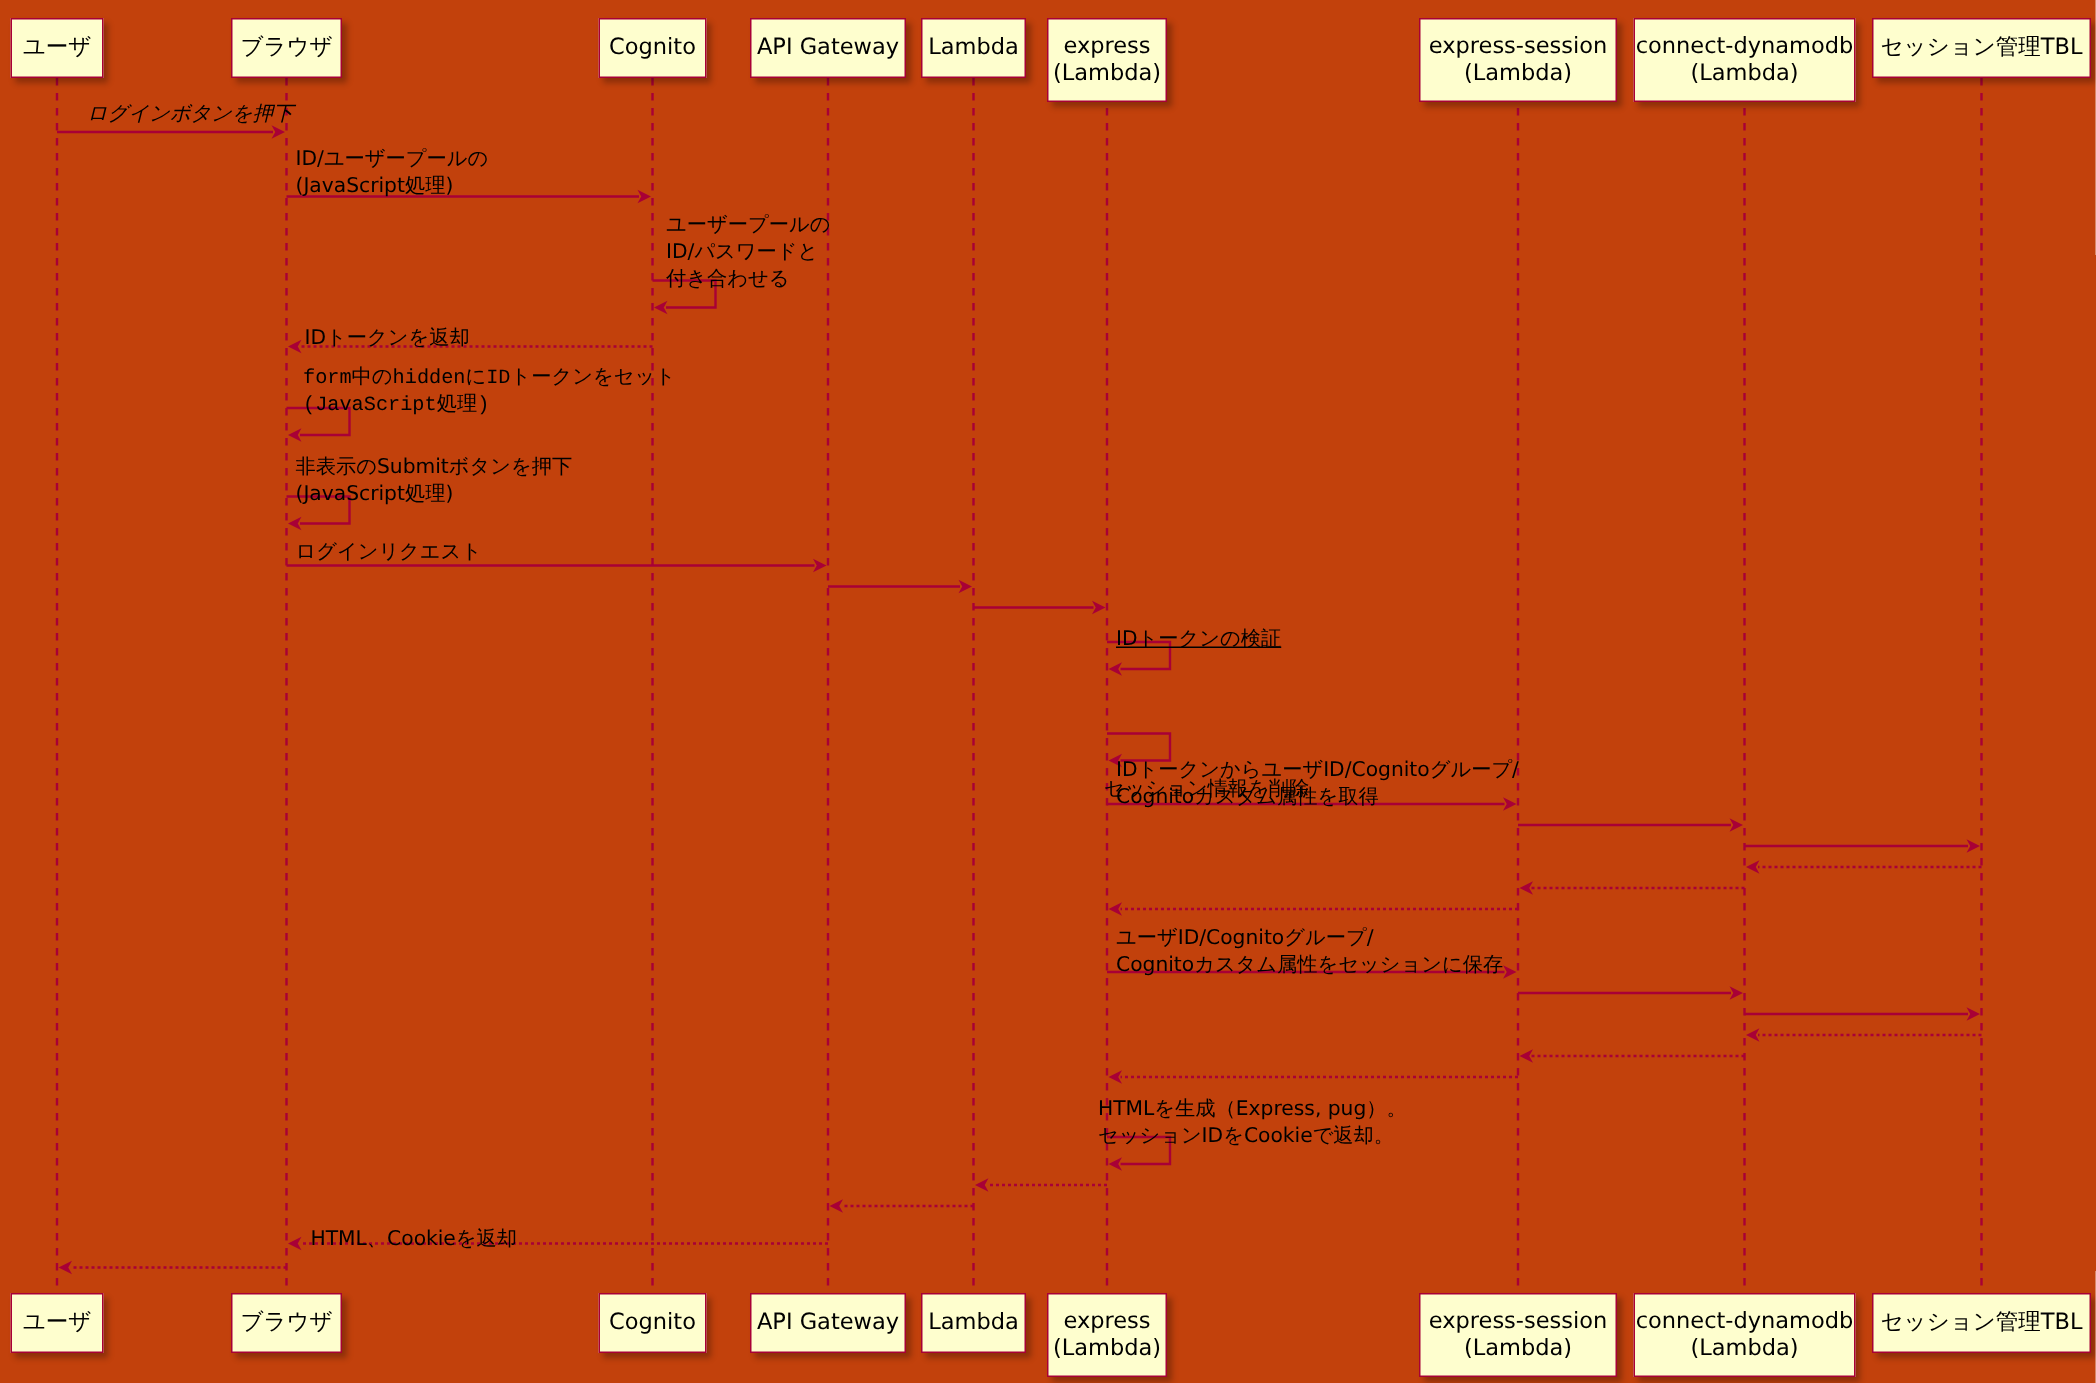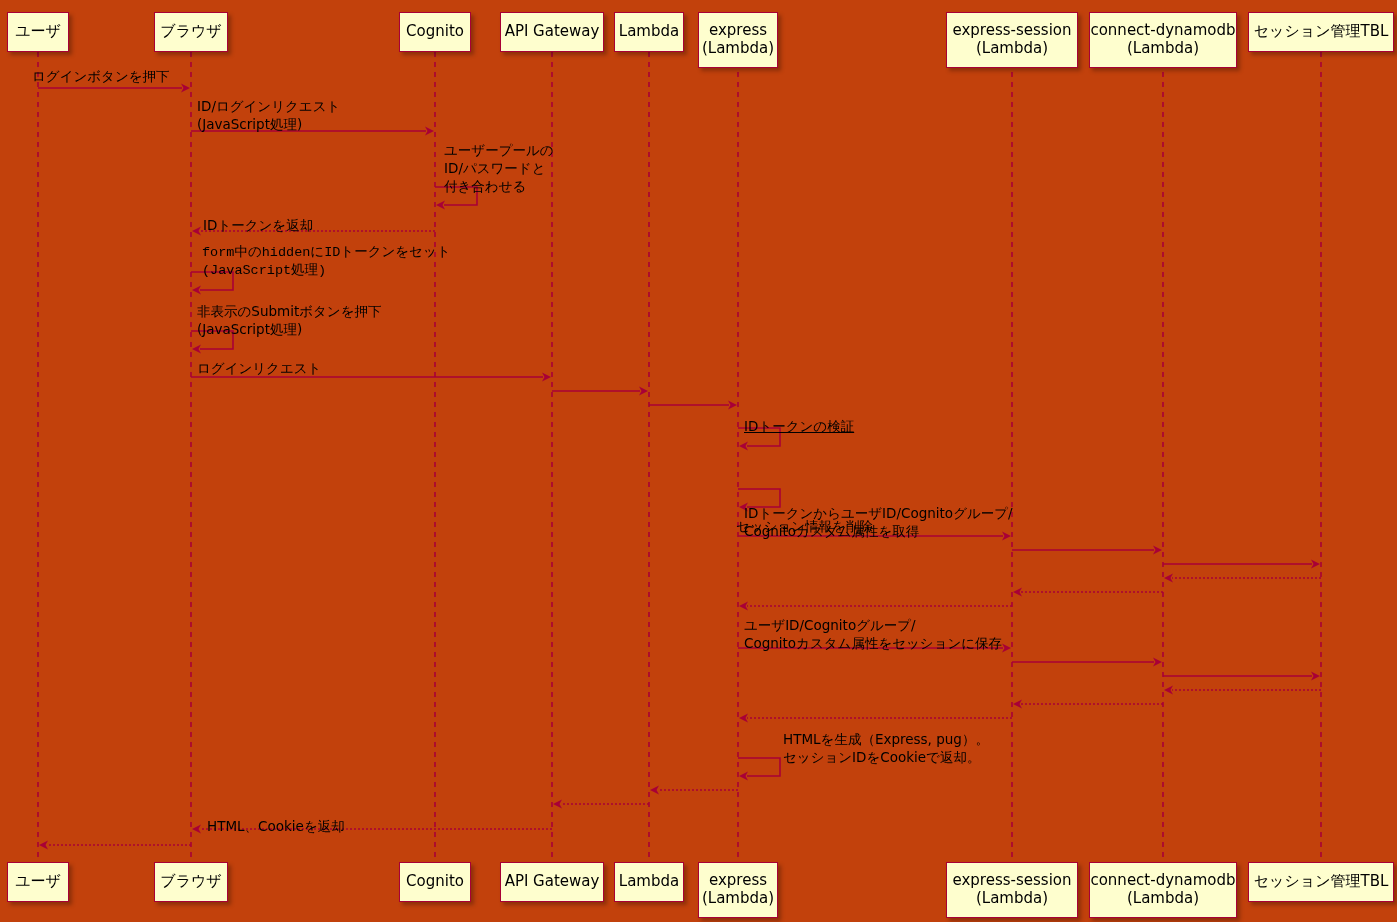--- a/index.html
+++ b/index.html
@@ -205,36 +205,36 @@
       </div>
       <div class="participant-box" style="left: 1089px; top: 862px; width: 148px; height: 56px;">
         <span class="pline">connect-dynamodb</span>
         <span class="pline">(Lambda)</span>
       </div>
       <div class="participant-box" style="left: 1248px; top: 862px; width: 146px; height: 40px;">
         <span class="pline">セッション管理TBL</span>
       </div>
     </div>
   <div id="message-labels">
-      <div class="msg-label" style="left: 32px; top: 68px;">ログインボタンを押下</div>
-      <div class="msg-label" style="left: 197px; top: 98px;">ID/ログインリクエスト
+      <div class="msg-label" style="left: 58px; top: 68px; font-style: italic;">ログインボタンを押下</div>
+      <div class="msg-label" style="left: 197px; top: 98px;">ID/ユーザープールの
 (JavaScript処理)</div>
       <div class="msg-label" style="left: 444px; top: 142px;">ユーザープールの
 ID/パスワードと
 付き合わせる</div>
       <div class="msg-label" style="left: 203px; top: 217px;">IDトークンを返却</div>
       <div class="msg-label" style="left: 202px; top: 244px; font-family: Liberation Mono, monospace;">form中のhiddenにIDトークンをセット
 (JavaScript処理)</div>
       <div class="msg-label" style="left: 197px; top: 303px;">非表示のSubmitボタンを押下
 (JavaScript処理)</div>
       <div class="msg-label" style="left: 197px; top: 360px;">ログインリクエスト</div>
       <div class="msg-label" style="left: 744px; top: 418px; text-decoration: underline;">IDトークンの検証</div>
       <div class="msg-label" style="left: 744px; top: 461px; margin-top: 44px;">IDトークンからユーザID/Cognitoグループ/
 Cognitoカスタム属性を取得</div>
       <div class="msg-label" style="left: 736px; top: 518px; text-align: right;">セッション情報を削除</div>
       <div class="msg-label" style="left: 744px; top: 617px;">ユーザID/Cognitoグループ/
 Cognitoカスタム属性をセッションに保存</div>
-      <div class="msg-label" style="left: 783px; top: 731px;">HTMLを生成（Express, pug）。
+      <div class="msg-label" style="left: 732px; top: 731px;">HTMLを生成（Express, pug）。
 セッションIDをCookieで返却。</div>
       <div class="msg-label" style="left: 207px; top: 818px;">HTML、Cookieを返却</div>
     </div>
 
 </div>
 
 </body></html>

